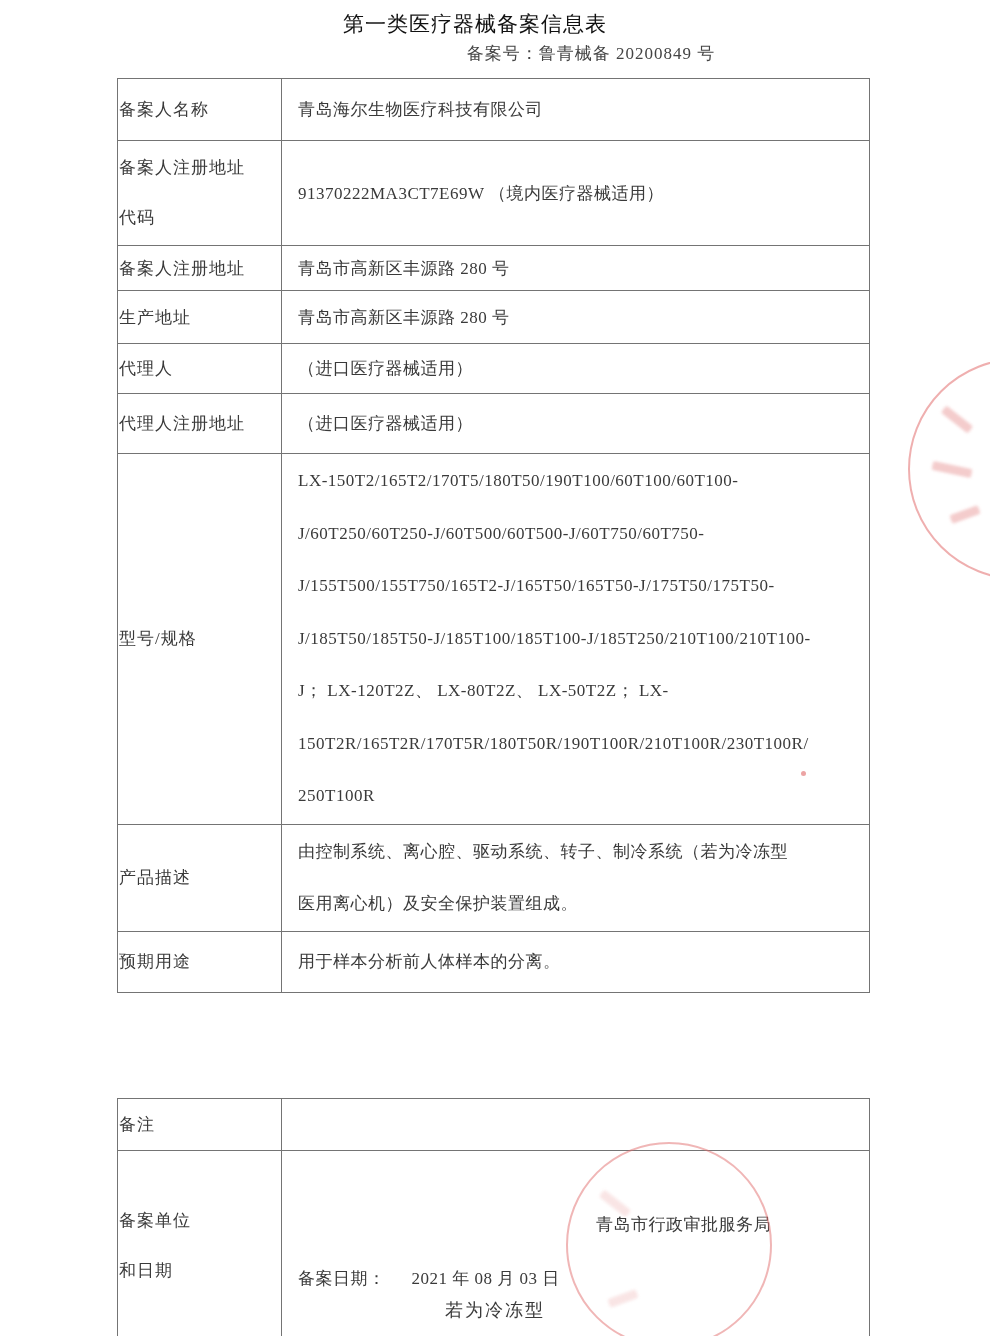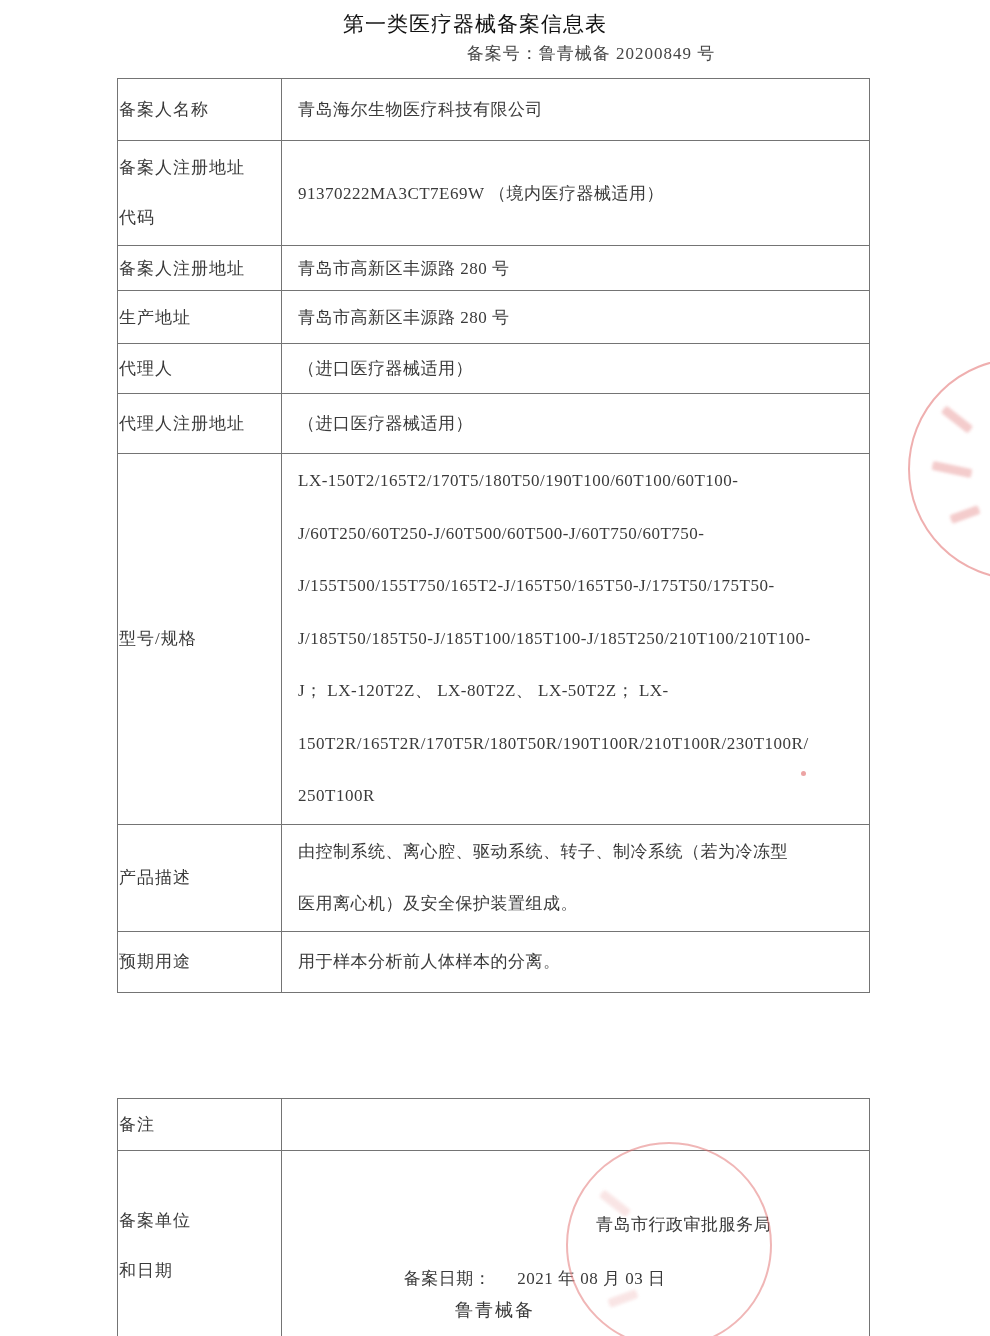--- a/index.html
+++ b/index.html
@@ -60,21 +60,21 @@
   .t2 .r1{height:191px;}
 
   .two-line div{line-height:50px;}
   .mline{line-height:52.5px;white-space:nowrap;}
   .dline{line-height:52px;}
   .remark-lbl{letter-spacing:6px;}
 
   
   .unit-val{padding:0 0 0 16px;}
   .unit-line{text-align:right;padding-right:98px;margin-top:12px;line-height:30px;}
-  .date-line{text-align:center;padding-right:98px;margin-top:24px;line-height:30px;}
+  .date-line{text-align:left;padding-right:98px;margin-top:24px;line-height:30px;}
   .date-line .gap{display:inline-block;width:26px;}
 
   
   .footer-label{
     position:absolute;top:1298px;left:0;width:990px;
     text-align:center;font-size:18px;letter-spacing:2px;color:#3a3a3a;
   }
 
   
   .seal{
@@ -180,21 +180,21 @@
       <td class="val unit-val">
         <div class="unit-line">青岛市行政审批服务局</div>
         <div class="date-line">
           <span>备案日期：</span><span class="gap"></span><span>2021 年 08 月 03 日</span>
         </div>
       </td>
     </tr>
   </tbody>
     </table>
 
-  <div class="footer-label">鲁青械备</div>
+  <div class="footer-label">若为冷冻型</div>
 
   <div class="seal seal-right">
     <div class="smudge sm1"></div>
     <div class="smudge sm2"></div>
     <div class="smudge sm3"></div>
   </div>
 
   <div class="seal seal-bottom">
     <div class="smudge sm1"></div>
     <div class="smudge sm3"></div>

